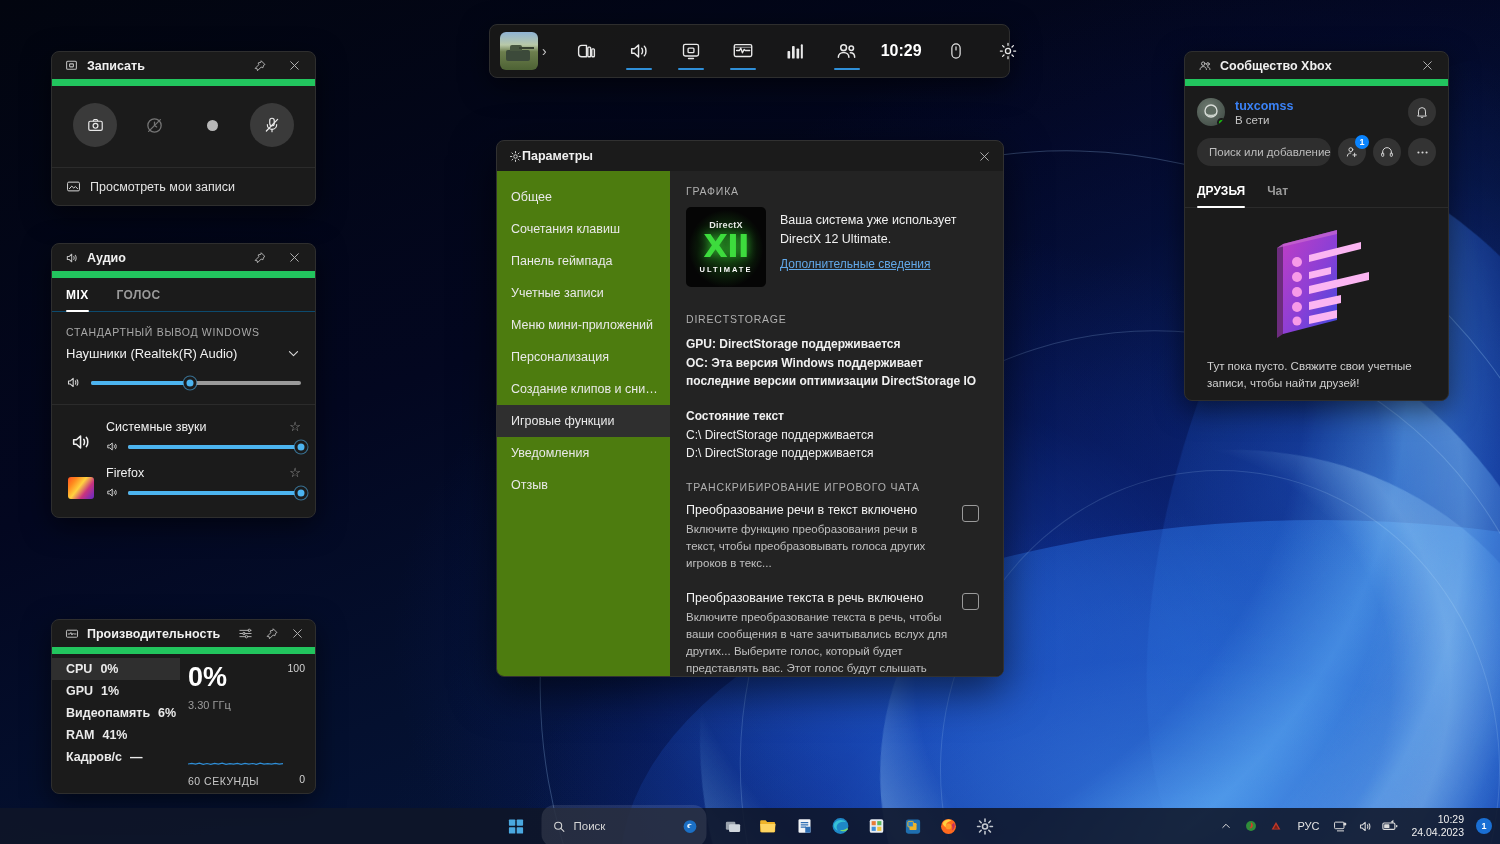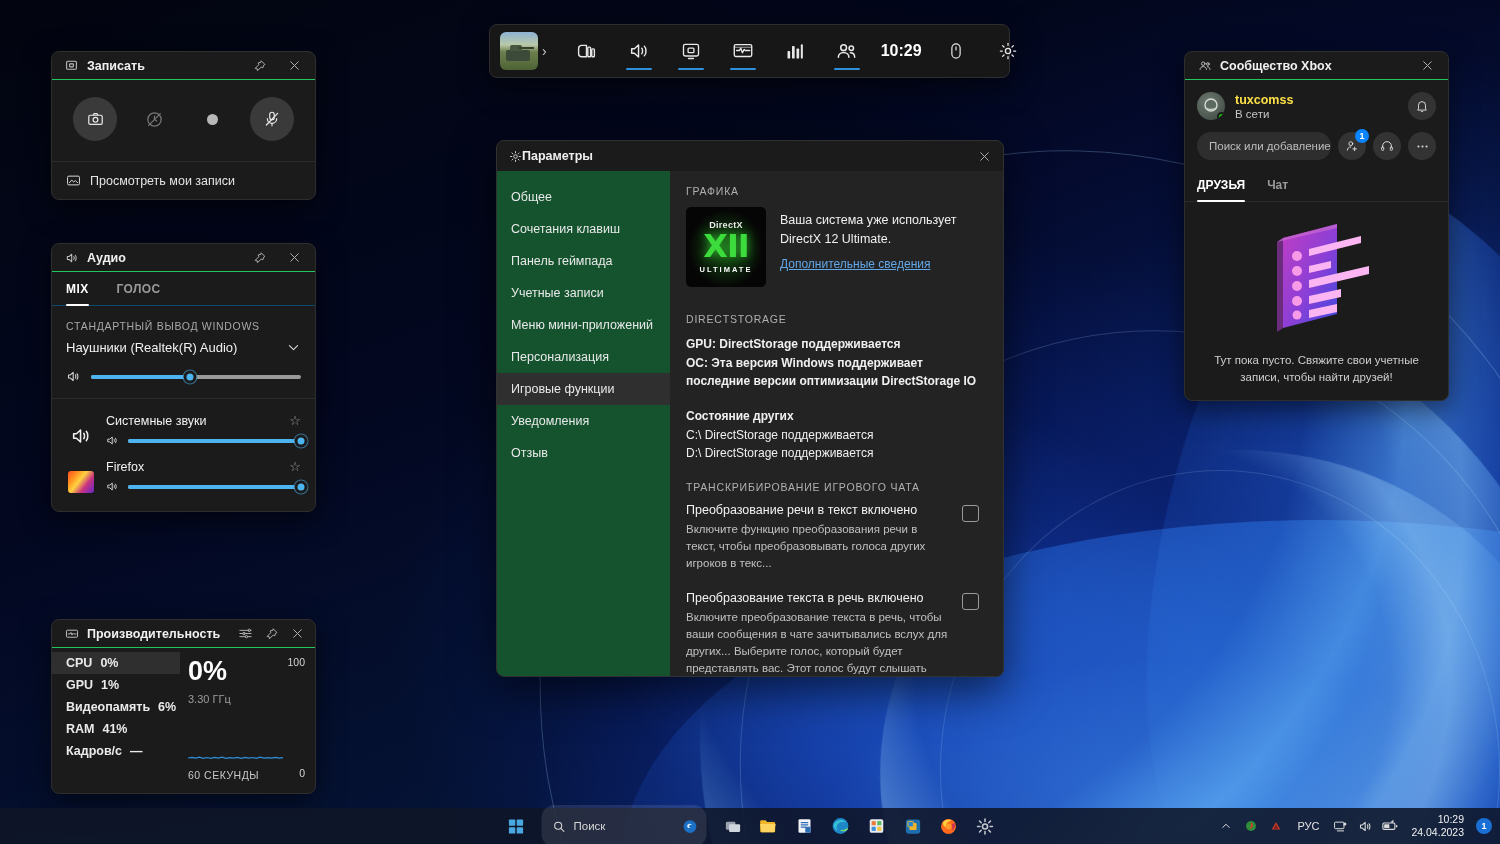--- a/index.html
+++ b/index.html
@@ -74,24 +74,24 @@
   .panel {
     position: absolute;
     background: #1b1b1b;
     border: 1px solid #2e2e2e;
     border-radius: 8px;
     box-shadow: 0 8px 28px rgba(0,0,0,0.55);
     color: #e6e6e6;
   }
   .panel-head {
     display: flex; align-items: center;
-    height: 28px;
+    height: 34px;
     padding: 0 8px 0 12px;
     gap: 8px;
-    border-bottom: 1px solid #22c55e;
+    border-bottom: 7px solid #22c55e;
   }
   .panel-head .ph-icon { width: 15px; height: 15px; flex: 0 0 15px; opacity: .85; display: flex; align-items: center; justify-content: center; }
   .panel-head .ph-title { font-size: 12.5px; font-weight: 600; color: #f0f0f0; white-space: nowrap; }
   .panel-head .spacer { flex: 1 1 auto; }
   .hbtn {
     width: 26px; height: 26px;
     display: flex; align-items: center; justify-content: center;
     border-radius: 4px; cursor: pointer; opacity: .8;
   }
 
@@ -187,21 +187,21 @@
     position: relative; flex: 0 0 28px;
     display: flex; align-items: center; justify-content: center;
     overflow: hidden;
   }
   .avatar .status-dot {
     position: absolute; right: -1px; bottom: -1px;
     width: 9px; height: 9px; border-radius: 50%;
     background: #16c60c; border: 2px solid #1b1b1b;
   }
   .xb-names { flex: 1 1 auto; min-width: 0; }
-  .xb-gamertag { font-size: 12.5px; font-weight: 700; color: #fde047; }
+  .xb-gamertag { font-size: 12.5px; font-weight: 700; color: #3b82f6; }
   .xb-status { font-size: 11.5px; color: #c5c5c5; margin-top: 1px; }
   .round-btn {
     width: 28px; height: 28px; border-radius: 50%;
     background: #333; display: flex; align-items: center; justify-content: center;
     cursor: pointer; flex: 0 0 28px; position: relative;
   }
   .xb-search-row { display: flex; align-items: center; gap: 7px; padding: 4px 12px 8px; }
   .search-pill {
     flex: 1 1 auto; min-width: 0;
     height: 28px; border-radius: 14px; background: #2e2e2e;
@@ -223,21 +223,21 @@
   .xb-tab.active { color: #fff; }
   .xb-tab.active::after {
     content: ""; position: absolute; left: 0; right: 0; bottom: -1px;
     height: 2.5px; background: #fff; border-radius: 2px;
   }
   .xb-empty {
     display: flex; flex-direction: column; align-items: center;
     padding: 14px 22px 0;
   }
   .xb-empty-text {
-    font-size: 11.5px; color: #cfcfcf; text-align: center;
+    font-size: 11.5px; color: #cfcfcf; 
     line-height: 1.45; margin-top: 8px;
   }
 
   
   #gamebar {
     position: absolute; left: 489px; top: 24px;
     width: 521px; height: 54px;
     background: rgba(24,24,24,0.96);
     border: 1px solid #2e2e2e;
     border-radius: 8px;
@@ -283,21 +283,21 @@
     position: absolute; left: 496px; top: 140px;
     width: 508px; height: 537px;
     background: #1b1b1b; border: 1px solid #313131;
     border-radius: 8px; overflow: hidden;
     box-shadow: 0 14px 44px rgba(0,0,0,0.6);
     display: flex; flex-direction: column;
   }
   .set-head { display: flex; align-items: center; height: 32px; padding: 0 6px 0 12px; gap: 0; }
   .set-title { font-size: 12.5px; font-weight: 600; color: #f0f0f0; }
   .set-body { flex: 1 1 auto; display: flex; min-height: 0; }
-  .set-nav { width: 173px; background: #14532d; padding-top: 10px; flex: 0 0 173px; }
+  .set-nav { width: 173px; background: #4d7c0f; padding-top: 10px; flex: 0 0 173px; }
   .nav-item {
     font-size: 12.5px; color: #e9e9e9;
     padding: 9px 10px 9px 14px; cursor: pointer;
     white-space: nowrap; overflow: hidden; text-overflow: ellipsis;
   }
   .nav-item.active { background: #2f2f2f; }
   .set-content {
     flex: 1 1 auto; min-width: 0;
     background: #232323; padding: 14px 24px 10px 16px;
     overflow: hidden; position: relative;
@@ -839,20 +839,21 @@
   </div>
 
   <div class="set-body">
     <div class="set-nav">
       <div class="nav-item">Общее</div>
       <div class="nav-item">Сочетания клавиш</div>
       <div class="nav-item">Панель геймпада</div>
       <div class="nav-item">Учетные записи</div>
       <div class="nav-item">Меню мини-приложений</div>
       <div class="nav-item">Персонализация</div>
+      <div class="nav-item">Создание клипов и снимк...</div>
       <div class="nav-item active">Игровые функции</div>
       <div class="nav-item">Уведомления</div>
       <div class="nav-item">Отзыв</div>
     </div>
 
     <div class="set-content">
       <div class="sc-label">ГРАФИКА</div>
 
       <div class="dx-row">
         <div class="dx-logo">
@@ -866,21 +867,21 @@
           <div class="dx-link">Дополнительные сведения</div>
         </div>
       </div>
 
       <div class="sc-label">DIRECTSTORAGE</div>
       <div class="ds-block">
         <div class="ds-line">GPU: DirectStorage поддерживается</div>
         <div class="ds-line">ОС: Эта версия Windows поддерживает последние версии оптимизации DirectStorage IO</div>
       </div>
       <div class="ds-block">
-        <div class="ds-line">Состояние других</div>
+        <div class="ds-line">Состояние текст</div>
         <div class="ds-line" style="font-weight:400;">C:\ DirectStorage поддерживается</div>
         <div class="ds-line" style="font-weight:400;">D:\ DirectStorage поддерживается</div>
       </div>
 
       <div class="sc-label" style="margin-top:18px;">ТРАНСКРИБИРОВАНИЕ ИГРОВОГО ЧАТА</div>
 
       <div class="toggle-row">
         <span class="toggle-text">
           <span class="toggle-title" style="display:block;">Преобразование речи в текст включено</span>
           <span class="toggle-desc" style="display:block;">Включите функцию преобразования речи в текст, чтобы преобразовывать голоса других игроков в текс...</span>

